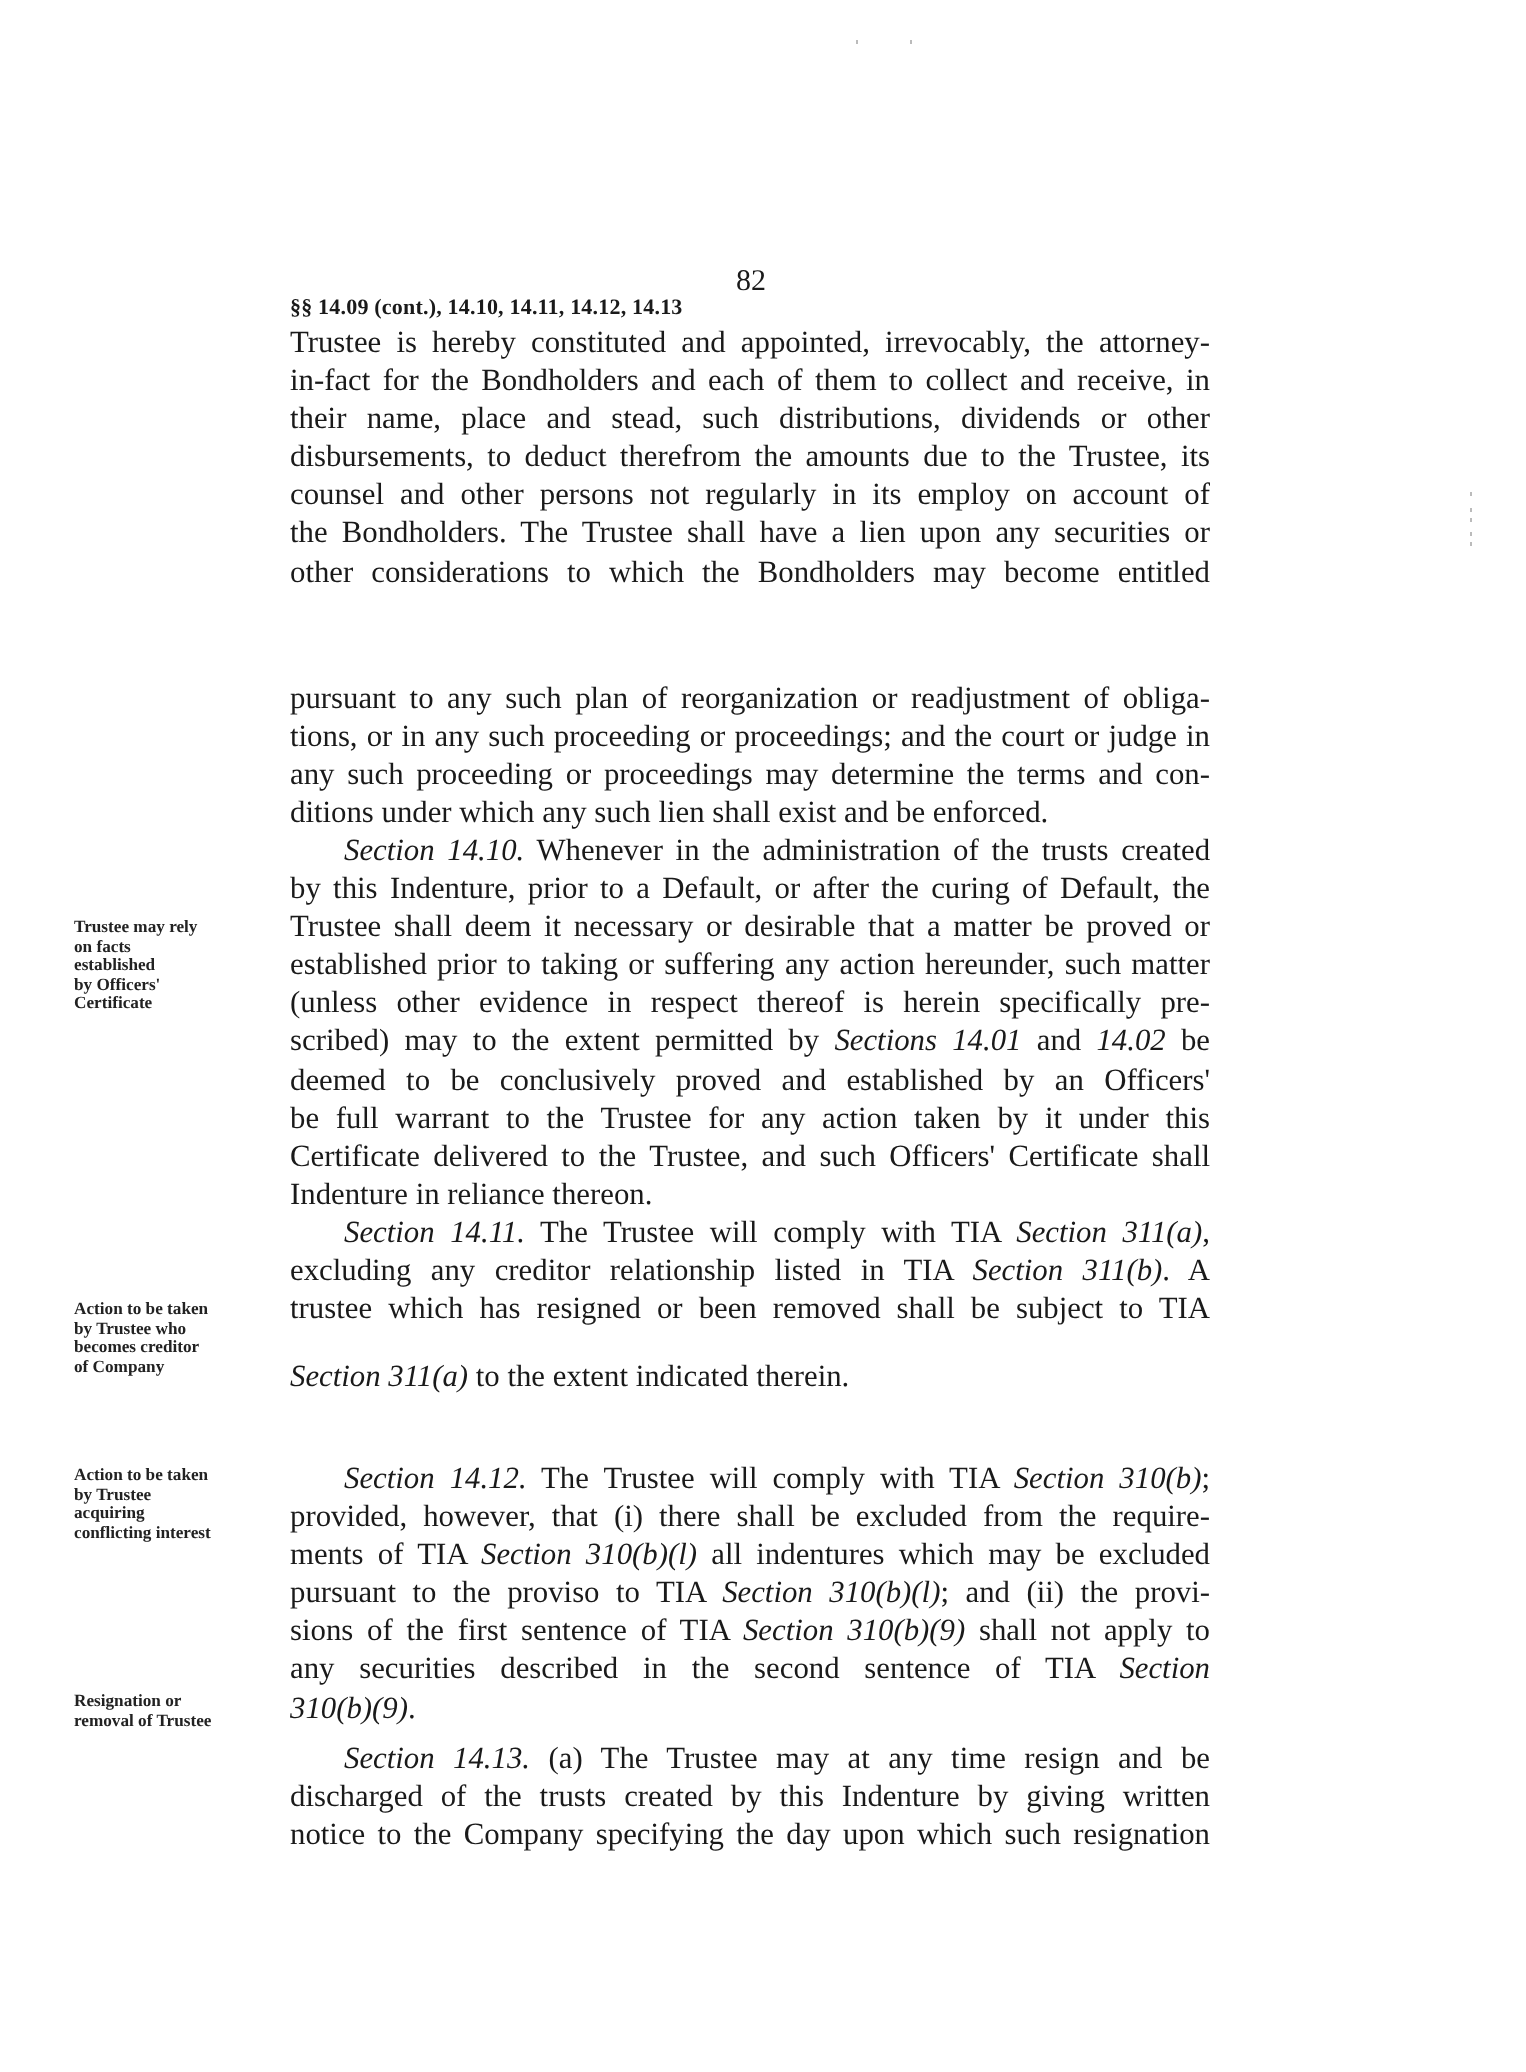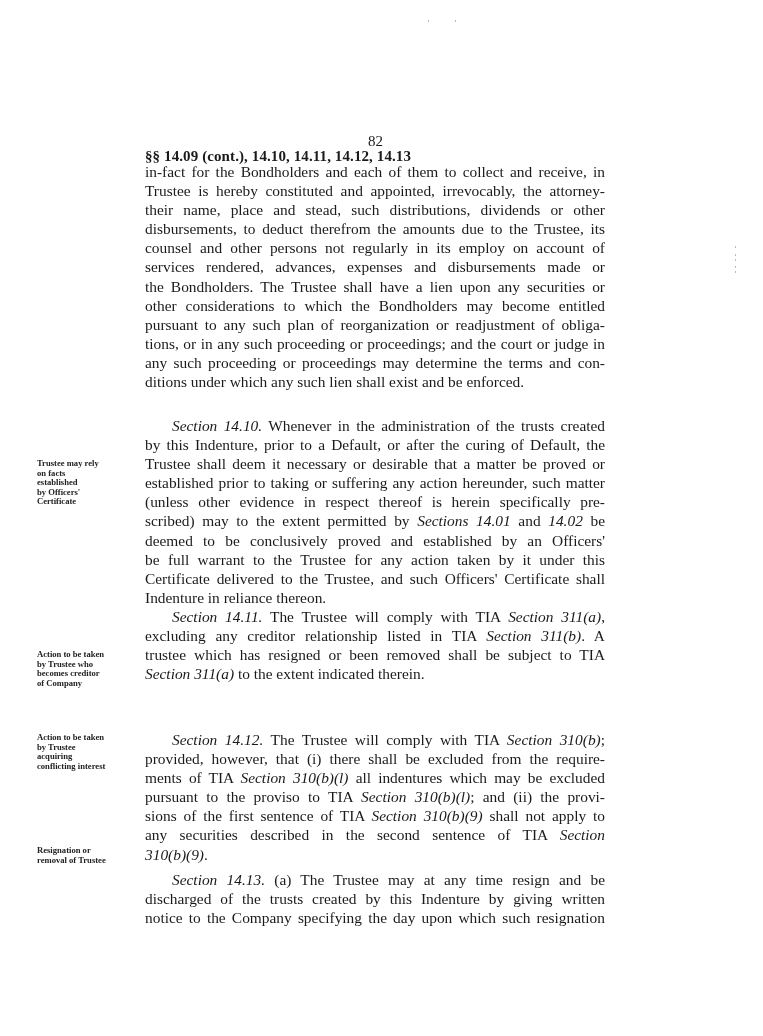--- a/index.html
+++ b/index.html
@@ -4,21 +4,21 @@
 <style>
   html, body { margin: 0; padding: 0; background: #ffffff; }
   body {
     width: 763px; height: 1036px; position: relative; overflow: hidden;
     font-family: "Liberation Serif", "DejaVu Serif", serif; color: #1a1a1a;
   }
   .page-number {
     position: absolute; left: 368px; top: 133px; font-size: 15px;
   }
   .running-head {
-    position: absolute; left: 145px; top: 148px; font-size: 15px; font-weight: bold;
+    position: absolute; left: 145px; top: 148px; font-size: 11px; font-weight: bold;
     letter-spacing: 0.1px;
   }
   .body-block {
     position: absolute; left: 145px; width: 460px;
     font-size: 15.4px; line-height: 19.1px; text-align: justify;
     text-align-last: auto; hyphens: none;
   }
   .body-block em { font-style: italic; }
   .margin-note {
     position: absolute; left: 37px; width: 92px;
@@ -29,29 +29,28 @@
     position: absolute; width: 1px; height: 2px; background: #bbbbbb;
   }
 </style>
 </head>
 <body>
 
 <div class="page-number">82</div>
 <div class="running-head">§§ 14.09 (cont.), 14.10, 14.11, 14.12, 14.13</div>
 
 <div class="body-block" id="cont" style="top:162px;">
+    <span class="line" style="text-align: justify; text-align-last: justify; white-space: normal;">Trustee is hereby constituted and appointed, irrevocably, the attorney-</span>
     <span class="line" style="text-align: justify; text-align-last: justify; white-space: normal;">in-fact for the Bondholders and each of them to collect and receive, in</span>
-    <span class="line" style="text-align: justify; text-align-last: justify; white-space: normal;">Trustee is hereby constituted and appointed, irrevocably, the attorney-</span>
     <span class="line" style="text-align: justify; text-align-last: justify; white-space: normal;">their name, place and stead, such distributions, dividends or other</span>
     <span class="line" style="text-align: justify; text-align-last: justify; white-space: normal;">disbursements, to deduct therefrom the amounts due to the Trustee, its</span>
     <span class="line" style="text-align: justify; text-align-last: justify; white-space: normal;">counsel and other persons not regularly in its employ on account of</span>
-    <span class="line" style="text-align: justify; text-align-last: justify; white-space: normal;">services rendered, advances, expenses and disbursements made or</span>
     <span class="line" style="text-align: justify; text-align-last: justify; white-space: normal;">the Bondholders. The Trustee shall have a lien upon any securities or</span>
     <span class="line" style="text-align: justify; text-align-last: justify; white-space: normal;">other considerations to which the Bondholders may become entitled</span>
-    <span class="line" style="text-align: justify; text-align-last: justify; white-space: normal;">pursuant to any such plan of reorganization or readjustment of obliga-</span>
+    <span class="line" style="text-align: justify; text-align-last: justify; white-space: normal; margin-top: 44px;">pursuant to any such plan of reorganization or readjustment of obliga-</span>
     <span class="line" style="text-align: justify; text-align-last: justify; white-space: normal;">tions, or in any such proceeding or proceedings; and the court or judge in</span>
     <span class="line" style="text-align: justify; text-align-last: justify; white-space: normal;">any such proceeding or proceedings may determine the terms and con-</span>
     <span class="line" style="text-align: justify; text-align-last: left; white-space: normal;">ditions under which any such lien shall exist and be enforced.</span>
   </div>
 
 <div class="margin-note" id="mn0" style="top:423px;">
     <span class="line">Trustee may rely</span>
     <span class="line">on facts</span>
     <span class="line">established</span>
     <span class="line">by Officers'</span>
@@ -73,21 +72,21 @@
 <div class="margin-note" id="mn1" style="top:614px;">
     <span class="line">Action to be taken</span>
     <span class="line">by Trustee who</span>
     <span class="line">becomes creditor</span>
     <span class="line">of Company</span>
   </div>
 <div class="body-block" id="sec1" style="top:607px;">
     <span class="line" style="white-space: normal; text-align-last: justify; text-indent: 27px;"><em>Section 14.11.</em><span> The Trustee will comply with TIA </span><em>Section 311(a)</em><span>,</span></span>
     <span class="line" style="white-space: normal; text-align-last: justify;"><span>excluding any creditor relationship listed in TIA </span><em>Section 311(b)</em><span>. A</span></span>
     <span class="line" style="white-space: normal; text-align-last: justify;"><span>trustee which has resigned or been removed shall be subject to TIA</span></span>
-    <span class="line" style="white-space: normal; text-align-last: left;"><em>Section 311(a)</em><span> to the extent indicated therein.</span></span>
+    <span class="line" style="white-space: normal; text-align-last: left; margin-top: 15px;"><em>Section 311(a)</em><span> to the extent indicated therein.</span></span>
   </div>
 
 <div class="margin-note" id="mn2" style="top:697px;">
     <span class="line">Action to be taken</span>
     <span class="line">by Trustee</span>
     <span class="line">acquiring</span>
     <span class="line">conflicting interest</span>
   </div>
 <div class="body-block" id="sec2" style="top:690px;">
     <span class="line" style="white-space: normal; text-align-last: justify; text-indent: 27px; margin-top: 40px;"><em>Section 14.12.</em><span> The Trustee will comply with TIA </span><em>Section 310(b)</em><span>;</span></span>

